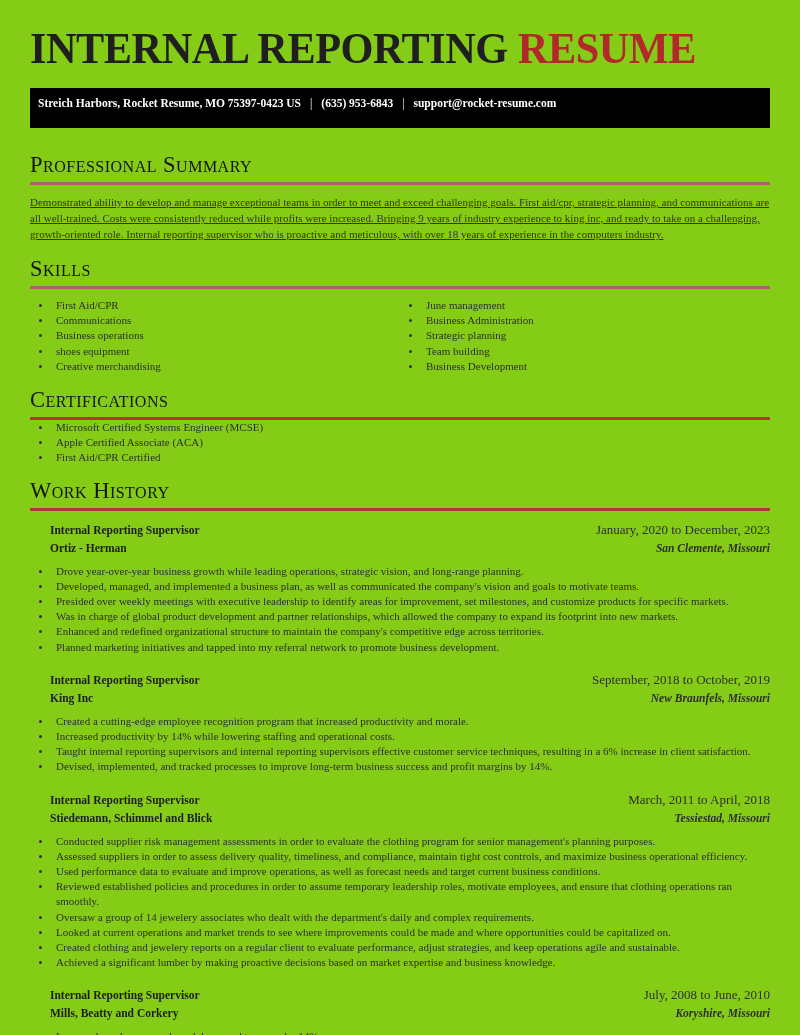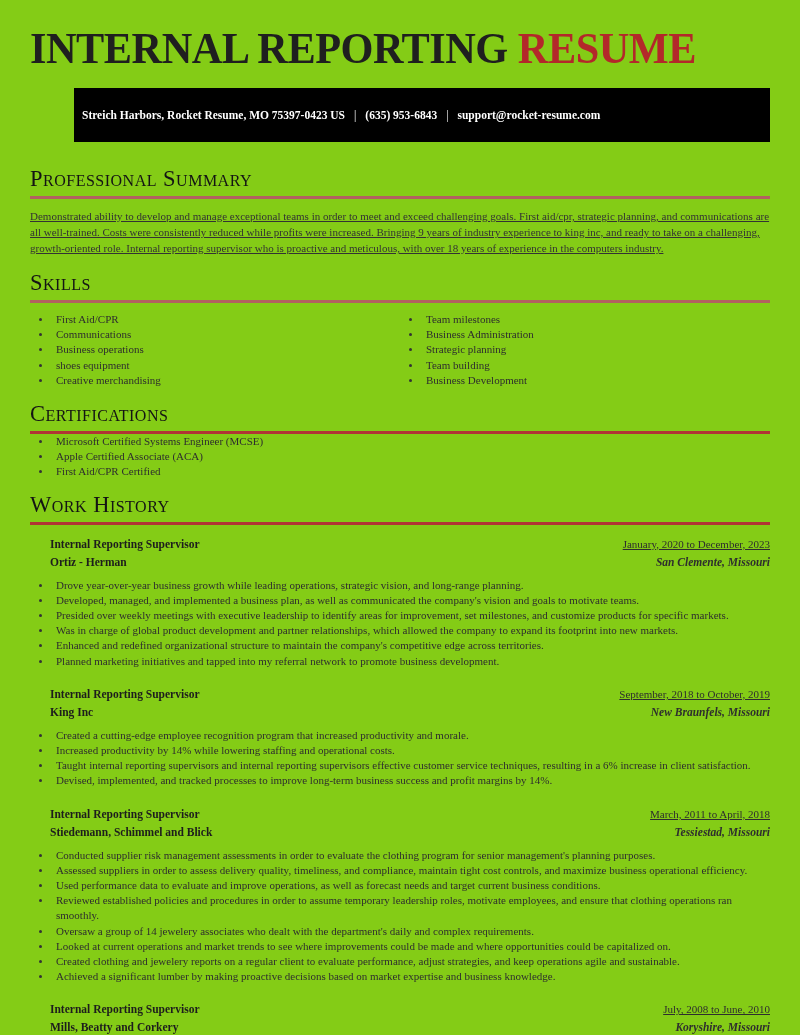--- a/index.html
+++ b/index.html
@@ -14,22 +14,22 @@
     margin:0; font-size:45px; line-height:1; font-weight:700;
     letter-spacing:-0.5px; white-space:nowrap;
     transform:scaleX(0.94); transform-origin:left center;
     color:var(--title-black, #1f1f1f);
   }
   h1 .title-red { color:var(--accent-red, #b3282a); }
 
   
   .contact-bar {
     margin-top:17px; background:var(--bar-bg, #000); color:#fff;
-    height:30px; line-height:30px; padding:12px 8px;
-    font-weight:700; font-size:11.5px; white-space:nowrap;margin-left:44px;
+    height:40px; line-height:30px; padding:0 8px;
+    font-weight:700; font-size:11.5px; white-space:nowrap;
   }
   .contact-bar .sep { margin:0 9px; font-weight:400; }
 
   
   h2 {
     margin:0; font-size:22.5px; line-height:26px; font-weight:400;
     font-variant:small-caps; letter-spacing:0.5px; color:#141414;
   }
   .rule { border:none; height:3px; margin:4px 0 0 0; }
   .rule.soft   { background:var(--rule-soft, #b16060); }
@@ -52,21 +52,21 @@
   .skills-columns ul.bullets { flex:1; }
 
   .certs-list { margin-top:7px; }
 
   
   .job { margin-top:11px; }
   .job + .job { margin-top:17px; }
   .job-row { display:flex; justify-content:space-between; align-items:baseline; line-height:16px; }
   .job-row.second { margin-top:2px; }
   .job-title, .job-company { font-weight:700; font-size:11.5px; color:#1d1d1d;margin-left:20px; }
-  .job-dates { font-size:11px; color:#2e2e2e;text-decoration:underline; }
+  .job-dates { font-size:13px; color:#2e2e2e; }
   .job-location { font-size:11.5px; font-style:italic; font-weight:600; color:#2e2e2e; }
   .job .bullets { margin-top:8px; }
 </style>
 </head>
 <body>
 
 <div class="page">
 
   <h1><span>INTERNAL REPORTING</span> <span class="title-red">RESUME</span></h1>
 
@@ -85,21 +85,21 @@
       <ul class="bullets">
 
       <li>First Aid/CPR</li>
           <li>Communications</li>
           <li>Business operations</li>
           <li>shoes equipment</li>
           <li>Creative merchandising</li>
         </ul>
       <ul class="bullets">
 
-      <li>Team milestones</li>
+      <li>June management</li>
           <li>Business Administration</li>
           <li>Strategic planning</li>
           <li>Team building</li>
           <li>Business Development</li>
         </ul>
     </div>
   </section>
 
   <section class="sec-certs">
     <h2>Certifications</h2>

